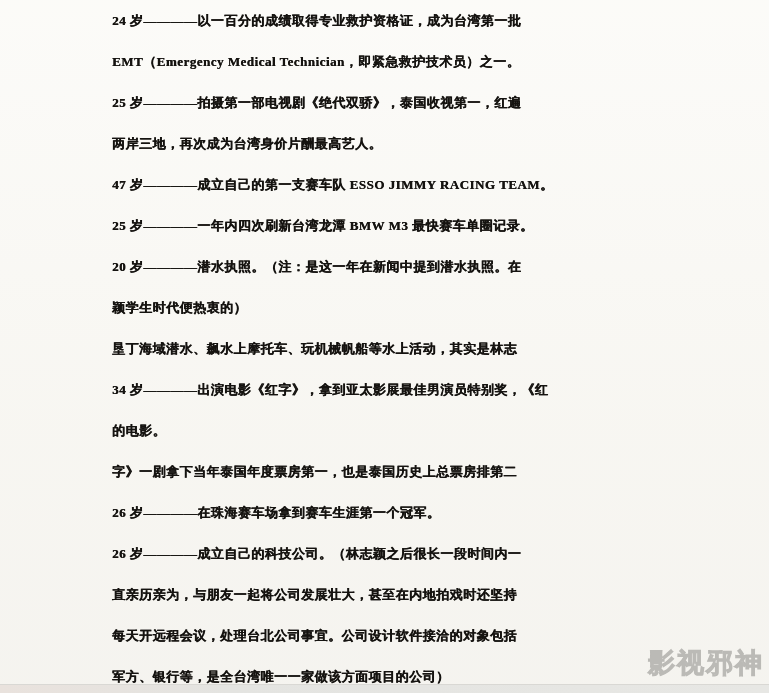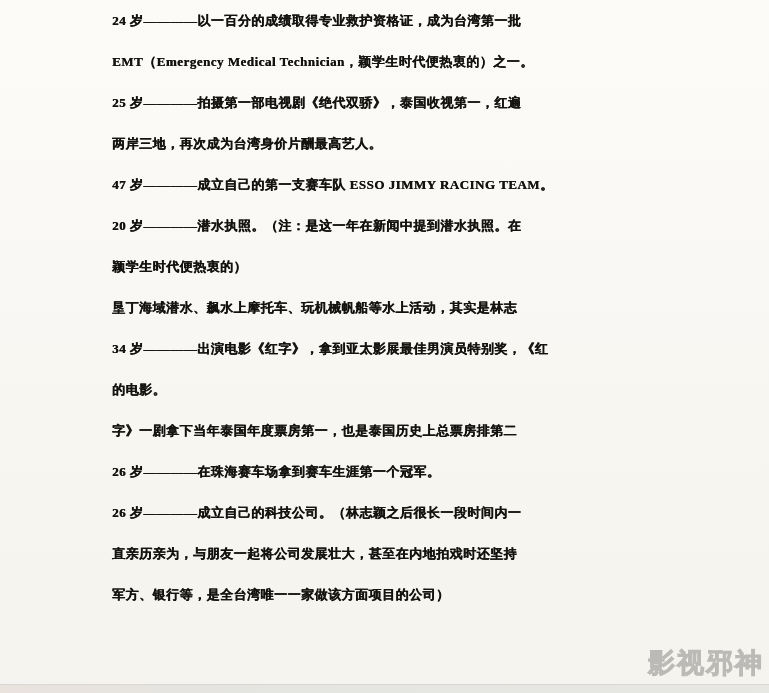--- a/index.html
+++ b/index.html
@@ -66,33 +66,35 @@
     z-index: 2;
   }
 </style>
 </head>
 <body>
 
 <div class="page">
 
   <div class="text-block">
       <div class="doc-line">24 岁————以一百分的成绩取得专业救护资格证，成为台湾第一批</div>
-      <div class="doc-line">EMT（Emergency Medical Technician，颖学生时代便热衷的）之一。</div>
+      <div class="doc-line">EMT（Emergency Medical Technician，即紧急救护技术员）之一。</div>
       <div class="doc-line">25 岁————拍摄第一部电视剧《绝代双骄》，泰国收视第一，红遍</div>
       <div class="doc-line">两岸三地，再次成为台湾身价片酬最高艺人。</div>
       <div class="doc-line">47 岁————成立自己的第一支赛车队 ESSO JIMMY RACING TEAM。</div>
+      <div class="doc-line">25 岁————一年内四次刷新台湾龙潭 BMW M3 最快赛车单圈记录。</div>
       <div class="doc-line">20 岁————潜水执照。（注：是这一年在新闻中提到潜水执照。在</div>
       <div class="doc-line">颖学生时代便热衷的）</div>
       <div class="doc-line">垦丁海域潜水、飙水上摩托车、玩机械帆船等水上活动，其实是林志</div>
       <div class="doc-line">34 岁————出演电影《红字》，拿到亚太影展最佳男演员特别奖，《红</div>
       <div class="doc-line">的电影。</div>
       <div class="doc-line">字》一剧拿下当年泰国年度票房第一，也是泰国历史上总票房排第二</div>
       <div class="doc-line">26 岁————在珠海赛车场拿到赛车生涯第一个冠军。</div>
       <div class="doc-line">26 岁————成立自己的科技公司。（林志颖之后很长一段时间内一</div>
       <div class="doc-line">直亲历亲为，与朋友一起将公司发展壮大，甚至在内地拍戏时还坚持</div>
+      <div class="doc-line">每天开远程会议，处理台北公司事宜。公司设计软件接洽的对象包括</div>
       <div class="doc-line">军方、银行等，是全台湾唯一一家做该方面项目的公司）</div>
     </div>
 
   <div class="watermark">影视邪神</div>
 
   <div class="bottom-strip"></div>
 
 </div>
 
 </body></html>

